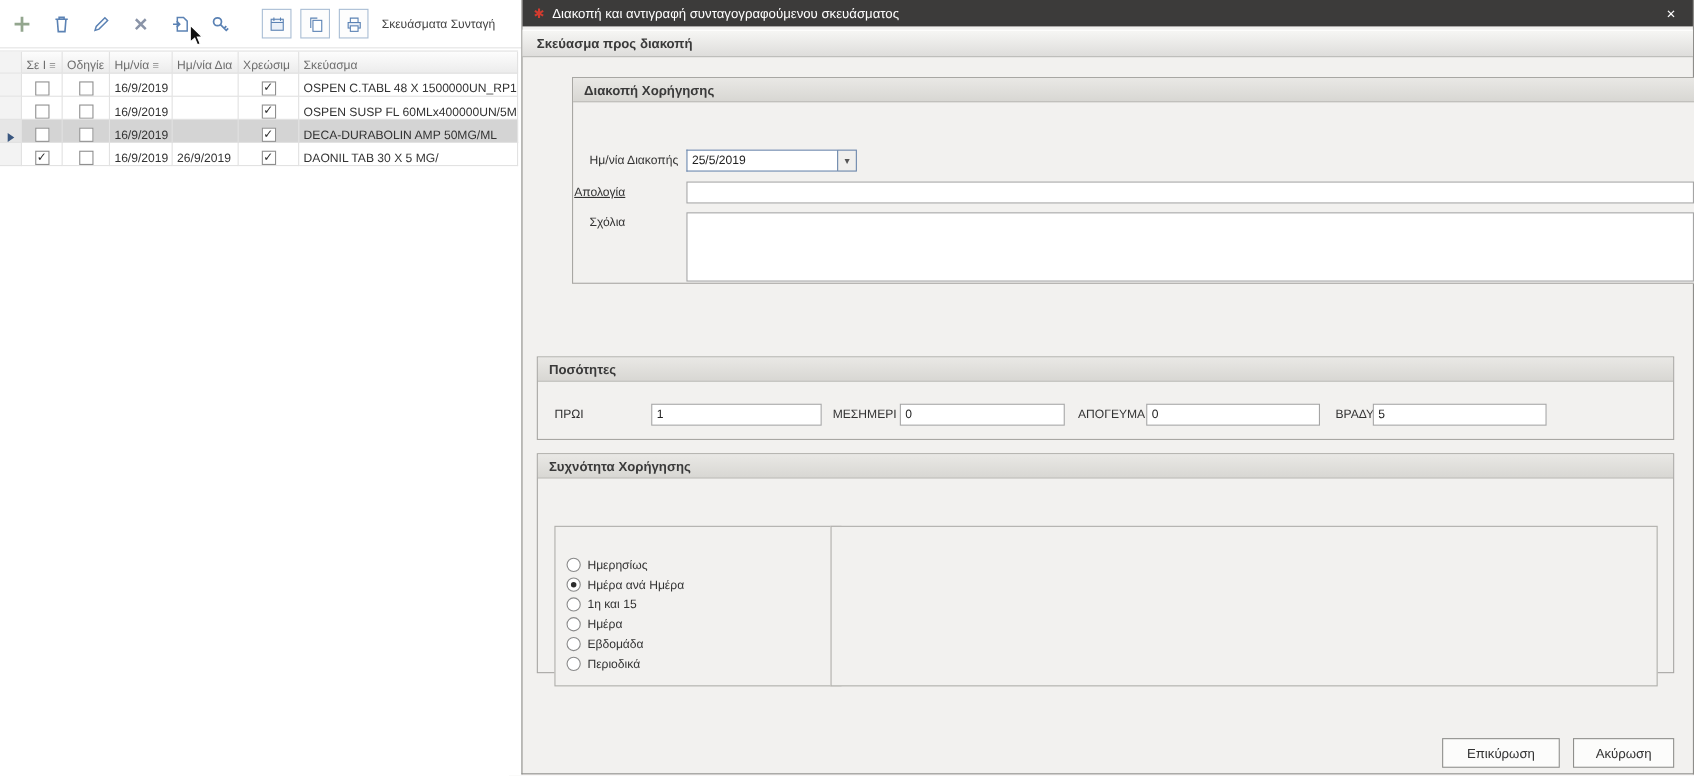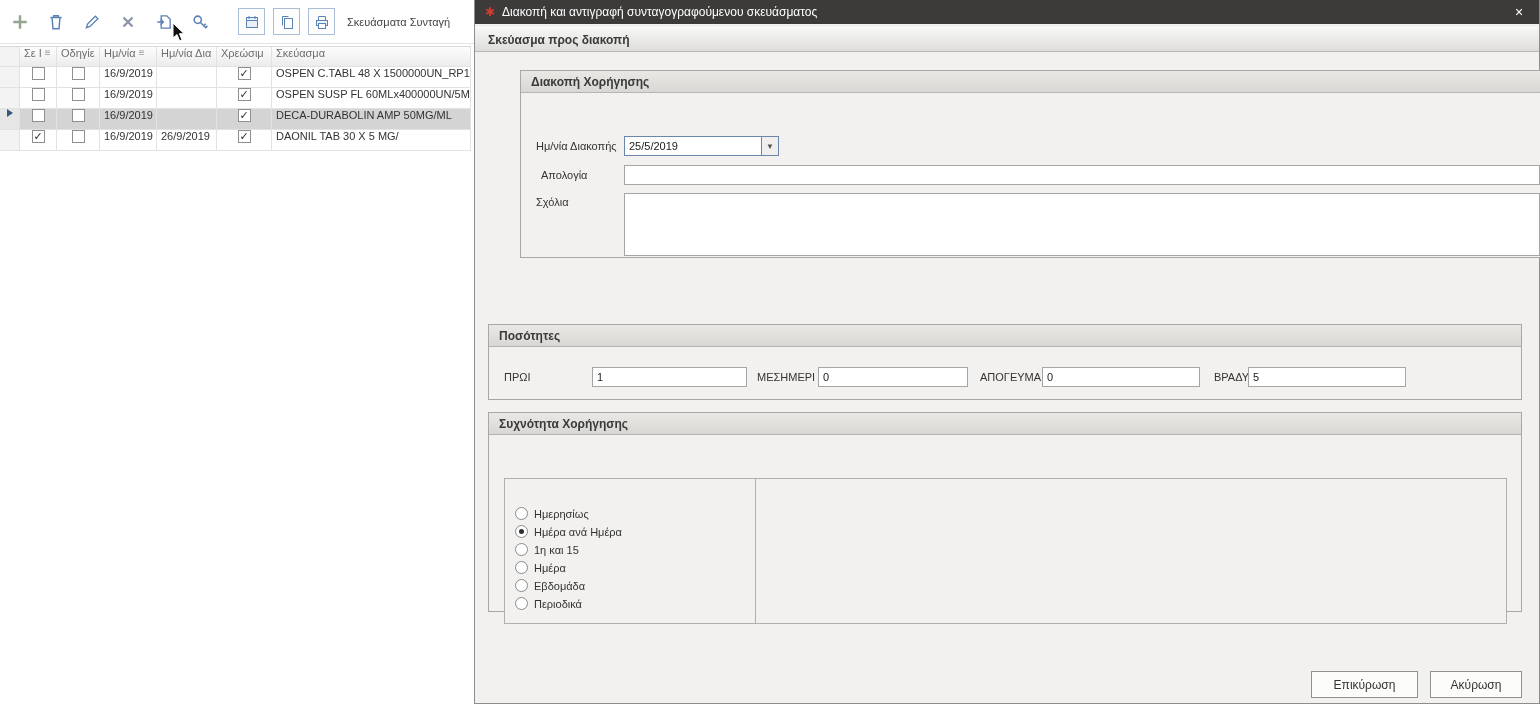--- a/index.html
+++ b/index.html
@@ -29,21 +29,21 @@
   .toolbar-title { color:#444; font-size:11px; white-space:nowrap; margin-left:4px;text-align:right; }
   .cursor { position:absolute; left:172px; top:22px; z-index:5; }
 
   
   .grid { position:absolute; left:0; top:46px; width:471px; border-top:1px solid #d9d9d9; }
   .grid-row { display:flex; height:21px; }
   .grid-head { height:20px; background:linear-gradient(#fdfdfd,#ebebeb); }
   .grid-head .cell { color:#6e6e6e; }
   .cell {
     border-right:1px solid #e2e2e2; border-bottom:1px solid #e2e2e2;
-    display:flex; align-items:flex-start; padding:0 4px; overflow:hidden; white-space:nowrap;
+    display:flex; align-items:flex-end; padding:0 4px; overflow:hidden; white-space:nowrap;
   }
   .c-ind  { width:20px; background:#f3f3f3; justify-content:center; padding:0; }
   .c-sel  { width:37px; justify-content:center; }
   .c-odig { width:43px; justify-content:center; }
   .c-date { width:57px; }
   .c-date2{ width:60px; }
   .c-chg  { width:55px; justify-content:center; }
   .c-drug { width:199px; }
   .grid-head .c-sel, .grid-head .c-odig, .grid-head .c-chg { justify-content:flex-start; }
   .grid-row.selected .cell { background:#d4d4d4; }
@@ -306,21 +306,21 @@
   <div class="section-bar section-stop">Σκεύασμα προς διακοπή</div>
 
   <div class="groupbox group-stop">
     <div class="group-head">Διακοπή Χορήγησης</div>
     <div class="group-body">
       <span class="fld-label" style="left:15px; top:47px;">Ημ/νία Διακοπής</span>
       <span class="combo" style="left:103px; top:43px;border-radius:10px;">
         <input class="combo-input" value="25/5/2019" style="">
         <span class="combo-btn">▼</span>
       </span>
-      <span class="fld-label" style="left:20px; top:76px;">Απολογία</span>
+      <span class="fld-label" style="left:1px; top:76px;text-decoration:underline;">Απολογία</span>
       <input class="txt-input" style="position: absolute; left: 103px; top: 72px; width: 916px;" value="">
       <span class="fld-label" style="left:15px; top:103px;">Σχόλια</span>
       <textarea class="txt-area" style="left: 103px; top: 100px; width: 916px; height: 63px;"></textarea>
     </div>
   </div>
 
 
   <div class="groupbox group-qty">
     <div class="group-head">Ποσότητες</div>
     <div class="group-body">

